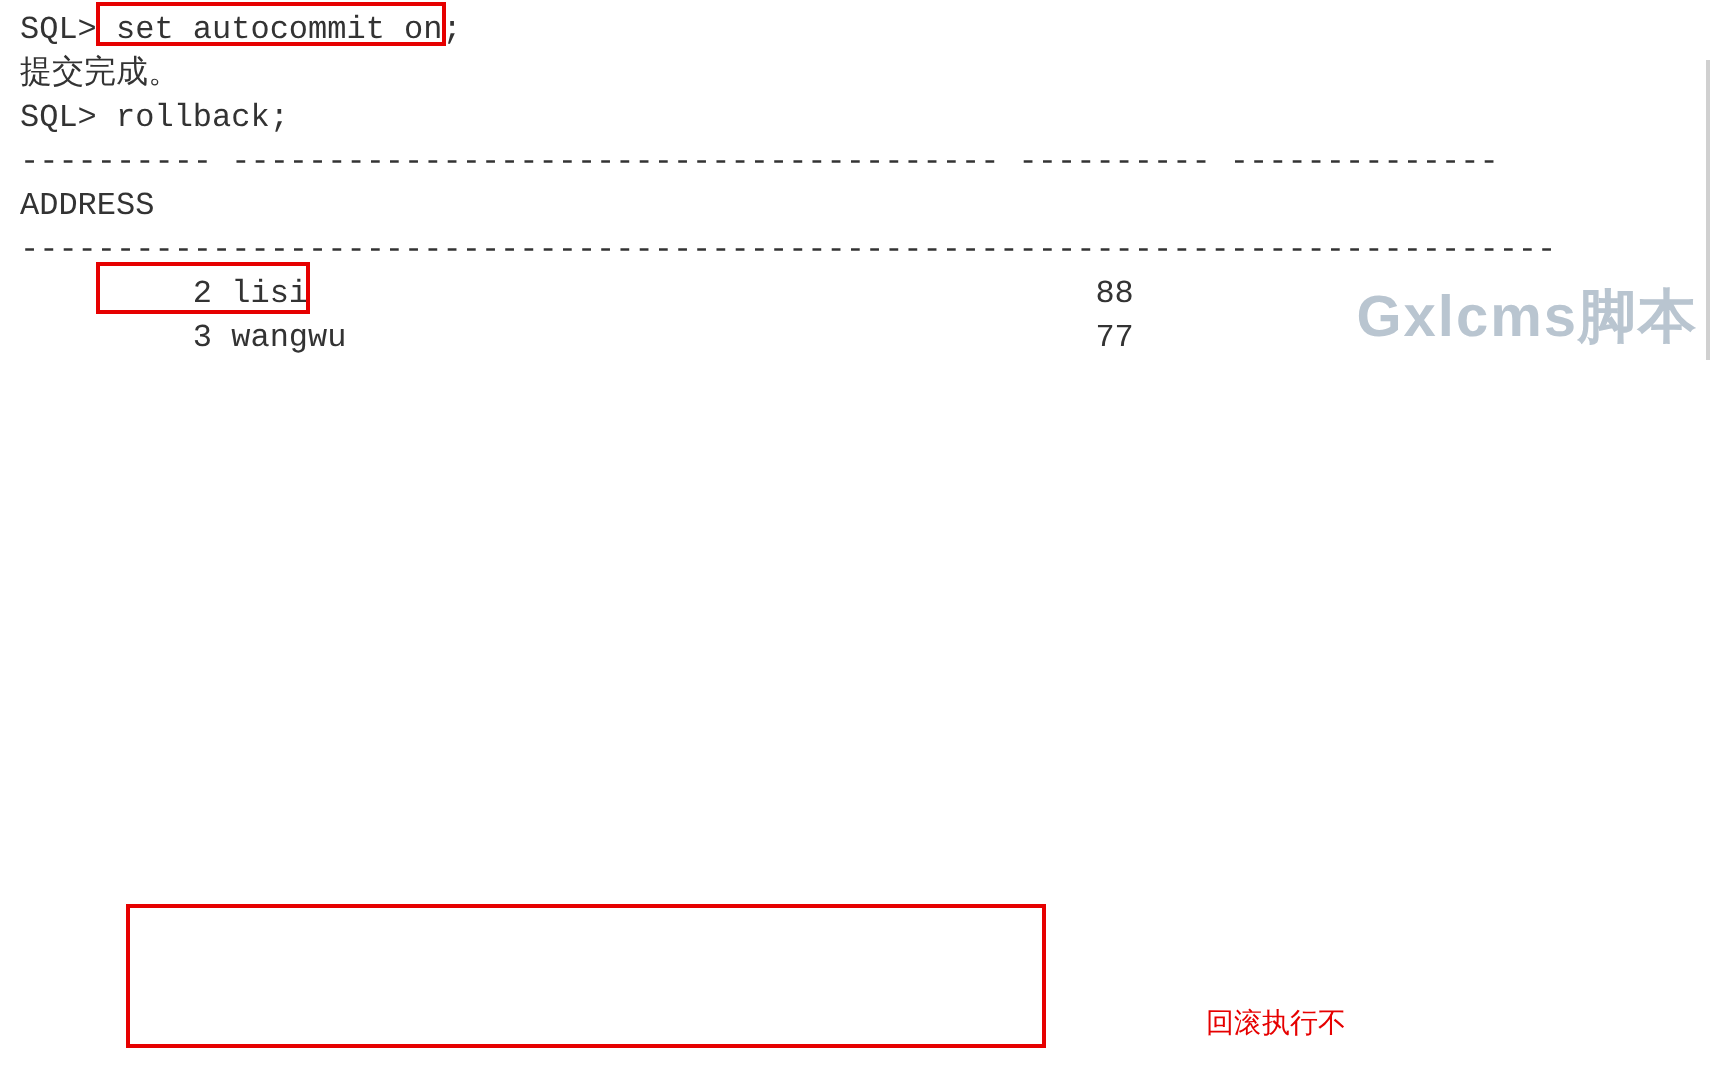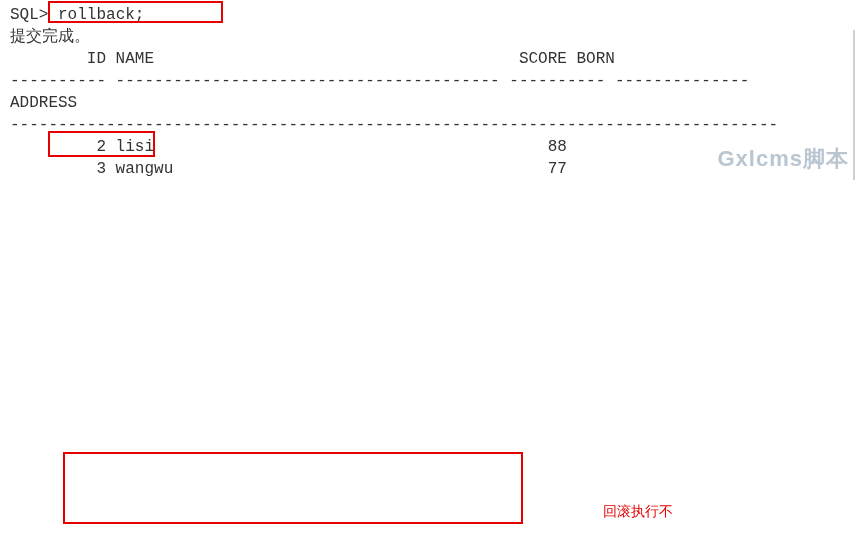--- a/index.html
+++ b/index.html
@@ -33,45 +33,45 @@
     font-family: "SimSun", "Microsoft YaHei", sans-serif;
     font-size: 14px;
   }
   .watermark {
     position: absolute;
     right: 6px;
     bottom: 10px;
     color: #b9c5d0;
     font-weight: 700;
     font-family: "Microsoft YaHei", sans-serif;
-    font-size: 22px;
+    font-size: 29px;
     letter-spacing: 1px;
     text-align: right;
   }
   .right-border {
     position: absolute;
     right: 0;
     top: 30px;
     bottom: 0;
     width: 2px;
     background: #d0d0d0;
   }
 </style>
 </head>
 <body>
 <div class="container">
 
+<div class="line"><span>SQL&gt; </span><span>set autocommit on;</span></div>
 <div class="line"></div>
 <div class="line"></div>
+<div class="line">提交完成。</div>
 <div class="line"><span>SQL&gt; </span><span>rollback;</span></div>
-<div class="line">提交完成。</div>
 <div class="line"></div>
 <div class="line"></div>
 <div class="line"></div>
-<div class="line">        ID NAME                                      SCORE BORN</div>
 <div class="line">---------- ---------------------------------------- ---------- --------------</div>
 <div class="line">ADDRESS</div>
 <div class="line">--------------------------------------------------------------------------------</div>
 <div class="line"></div>
 <div class="line">         2 lisi                                         88</div>
 <div class="line"></div>
 <div class="line">         3 wangwu                                       77</div>
 
 <div class="highlight-box" style="left:48px; top:1px; width:175px; height:22px;"></div>
 <div class="highlight-box" style="left:48px; top:131px; width:107px; height:26px;"></div>

